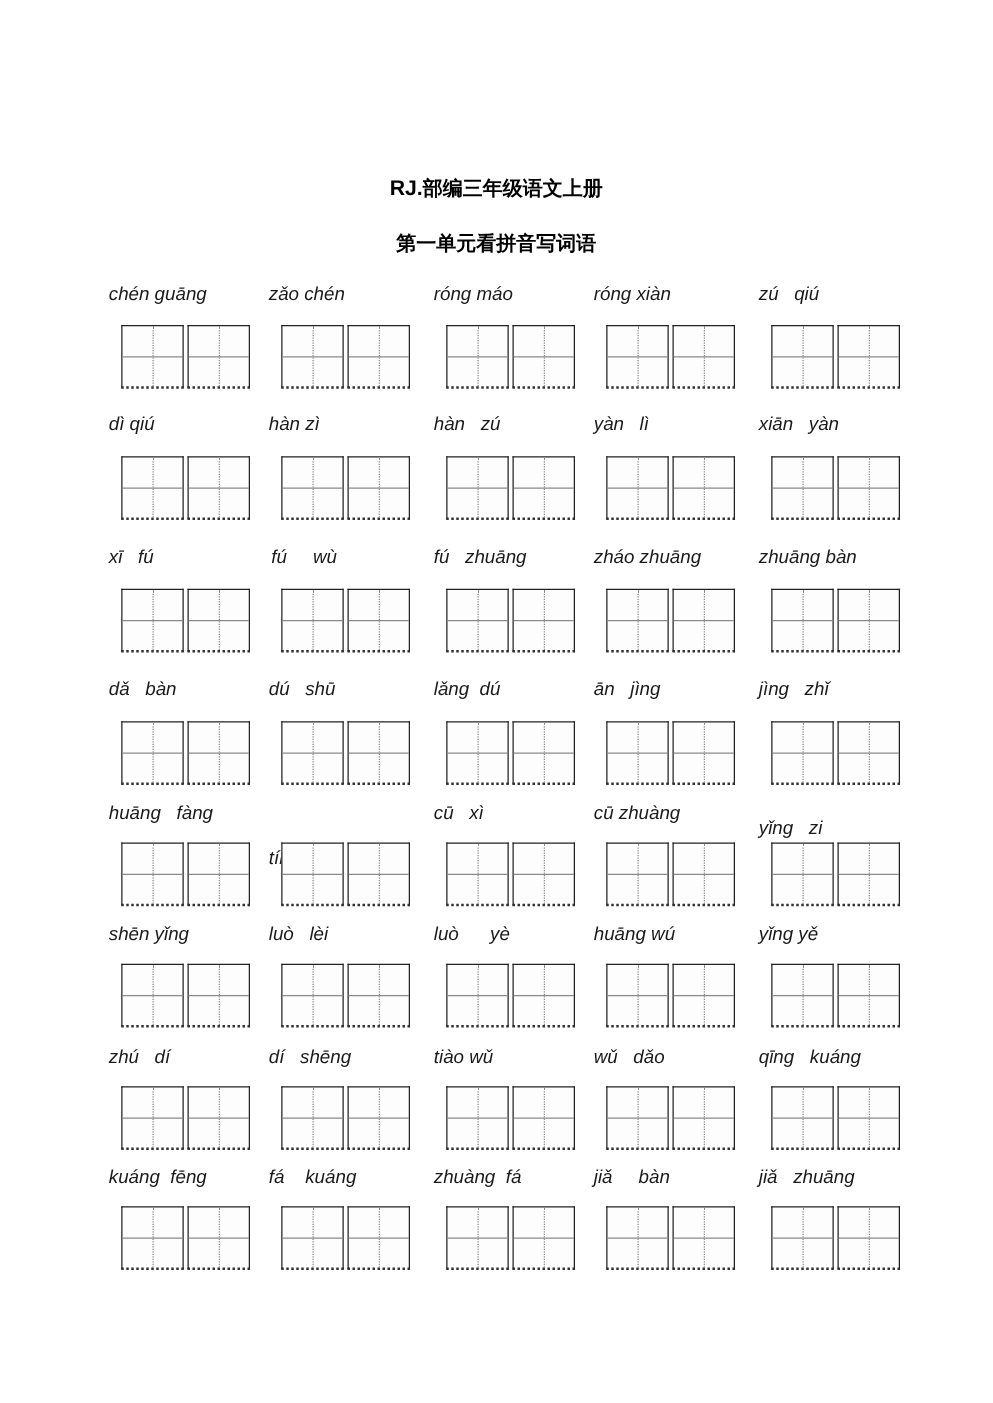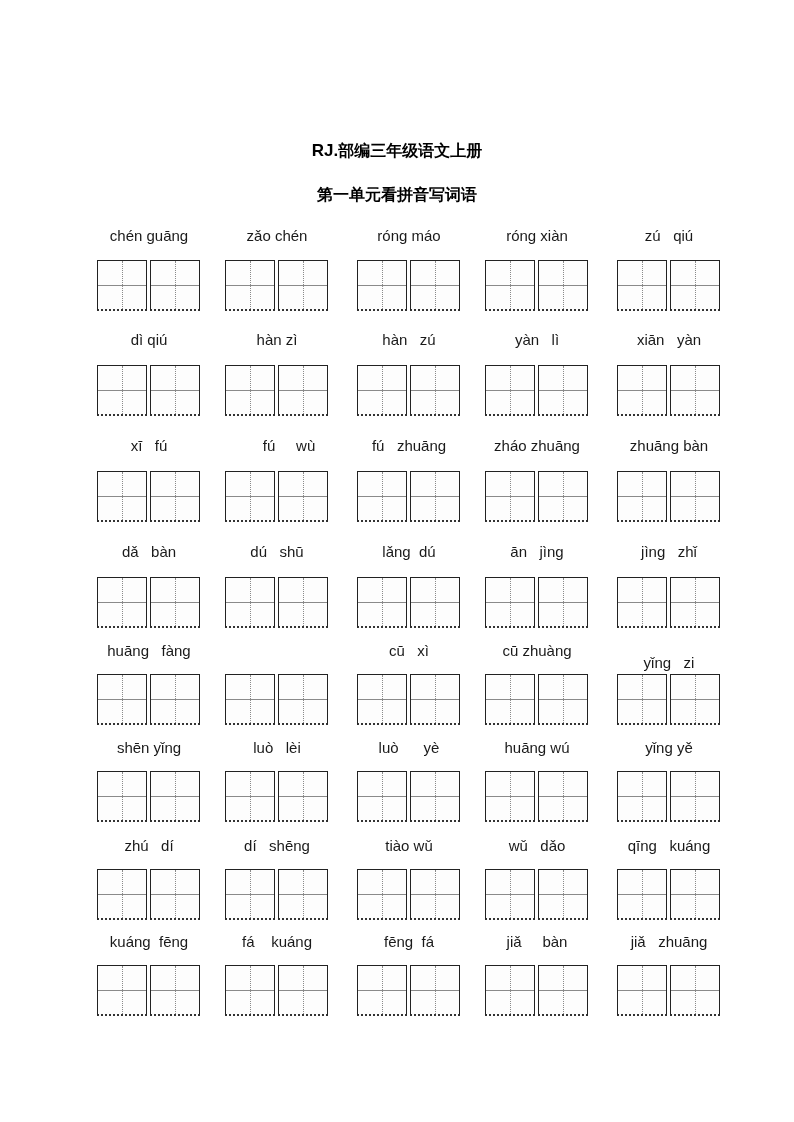--- a/index.html
+++ b/index.html
@@ -3,22 +3,22 @@
   <meta charset="utf-8">
   <style>
     html, body { margin: 0; padding: 0; background: #ffffff; }
     body { width: 794px; height: 1122px; position: relative; overflow: hidden;
            font-family: "Liberation Sans", "DejaVu Sans", sans-serif; color: #111; }
     .title { position: absolute; left: 0; width: 794px; text-align: center;
              font-family: "DejaVu Serif", "Liberation Serif", serif; font-weight: bold; color: #000; }
     #main-title { top: 141px; font-size: 16px; }
     #main-title .latin { font-family: "Liberation Sans", sans-serif; font-size: 17px; }
     #sub-title { top: 185px; font-size: 16px; }
-    .pinyin { position: absolute; width: 124px; text-align: center; font-size: 15px;
-              color: #1a1a1a; white-space: pre; letter-spacing: 0; }
+    .pinyin { position: absolute; width: 124px; text-align: left; font-size: 15px;
+              color: #1a1a1a; white-space: pre; letter-spacing: 0; font-style: italic; }
     .group { position: absolute; height: 51px; width: 104px; }
     .box { position: absolute; top: 0; width: 50px; height: 51px; box-sizing: border-box;
            border-top: 1.5px solid #222; border-left: 1.5px solid #222; border-right: 1.5px solid #222;
            border-bottom: 2px dotted #333; background: #fdfdfd; }
     .box.b1 { left: 0; }
     .box.b2 { left: 53px; }
     .box .h { position: absolute; left: 0; right: 0; top: 50%; height: 0; border-top: 1px solid #8a8a8a; }
     .box .v { position: absolute; top: 0; bottom: 0; left: 50%; width: 0; border-left: 1px dotted #8a8a8a; }
   </style>
 </head>
@@ -142,21 +142,21 @@
     <div class="group" style="left: 97px; top: 471px;">
       <div class="box b1">
         <div class="h"></div>
         <div class="v"></div>
       </div>
       <div class="box b2">
         <div class="h"></div>
         <div class="v"></div>
       </div>
     </div>
-    <div class="pinyin" style="left: 227px; top: 437px;">fú     wù</div>
+    <div class="pinyin" style="left: 217px; top: 437px;">fú     wù</div>
     <div class="group" style="left: 225px; top: 471px;">
       <div class="box b1">
         <div class="h"></div>
         <div class="v"></div>
       </div>
       <div class="box b2">
         <div class="h"></div>
         <div class="v"></div>
       </div>
     </div>
@@ -428,21 +428,21 @@
     <div class="group" style="left: 225px; top: 965px;">
       <div class="box b1">
         <div class="h"></div>
         <div class="v"></div>
       </div>
       <div class="box b2">
         <div class="h"></div>
         <div class="v"></div>
       </div>
     </div>
-    <div class="pinyin" style="left: 347px; top: 933px;">fēng  fá</div>
+    <div class="pinyin" style="left: 347px; top: 933px;">zhuàng  fá</div>
     <div class="group" style="left: 357px; top: 965px;">
       <div class="box b1">
         <div class="h"></div>
         <div class="v"></div>
       </div>
       <div class="box b2">
         <div class="h"></div>
         <div class="v"></div>
       </div>
     </div>

